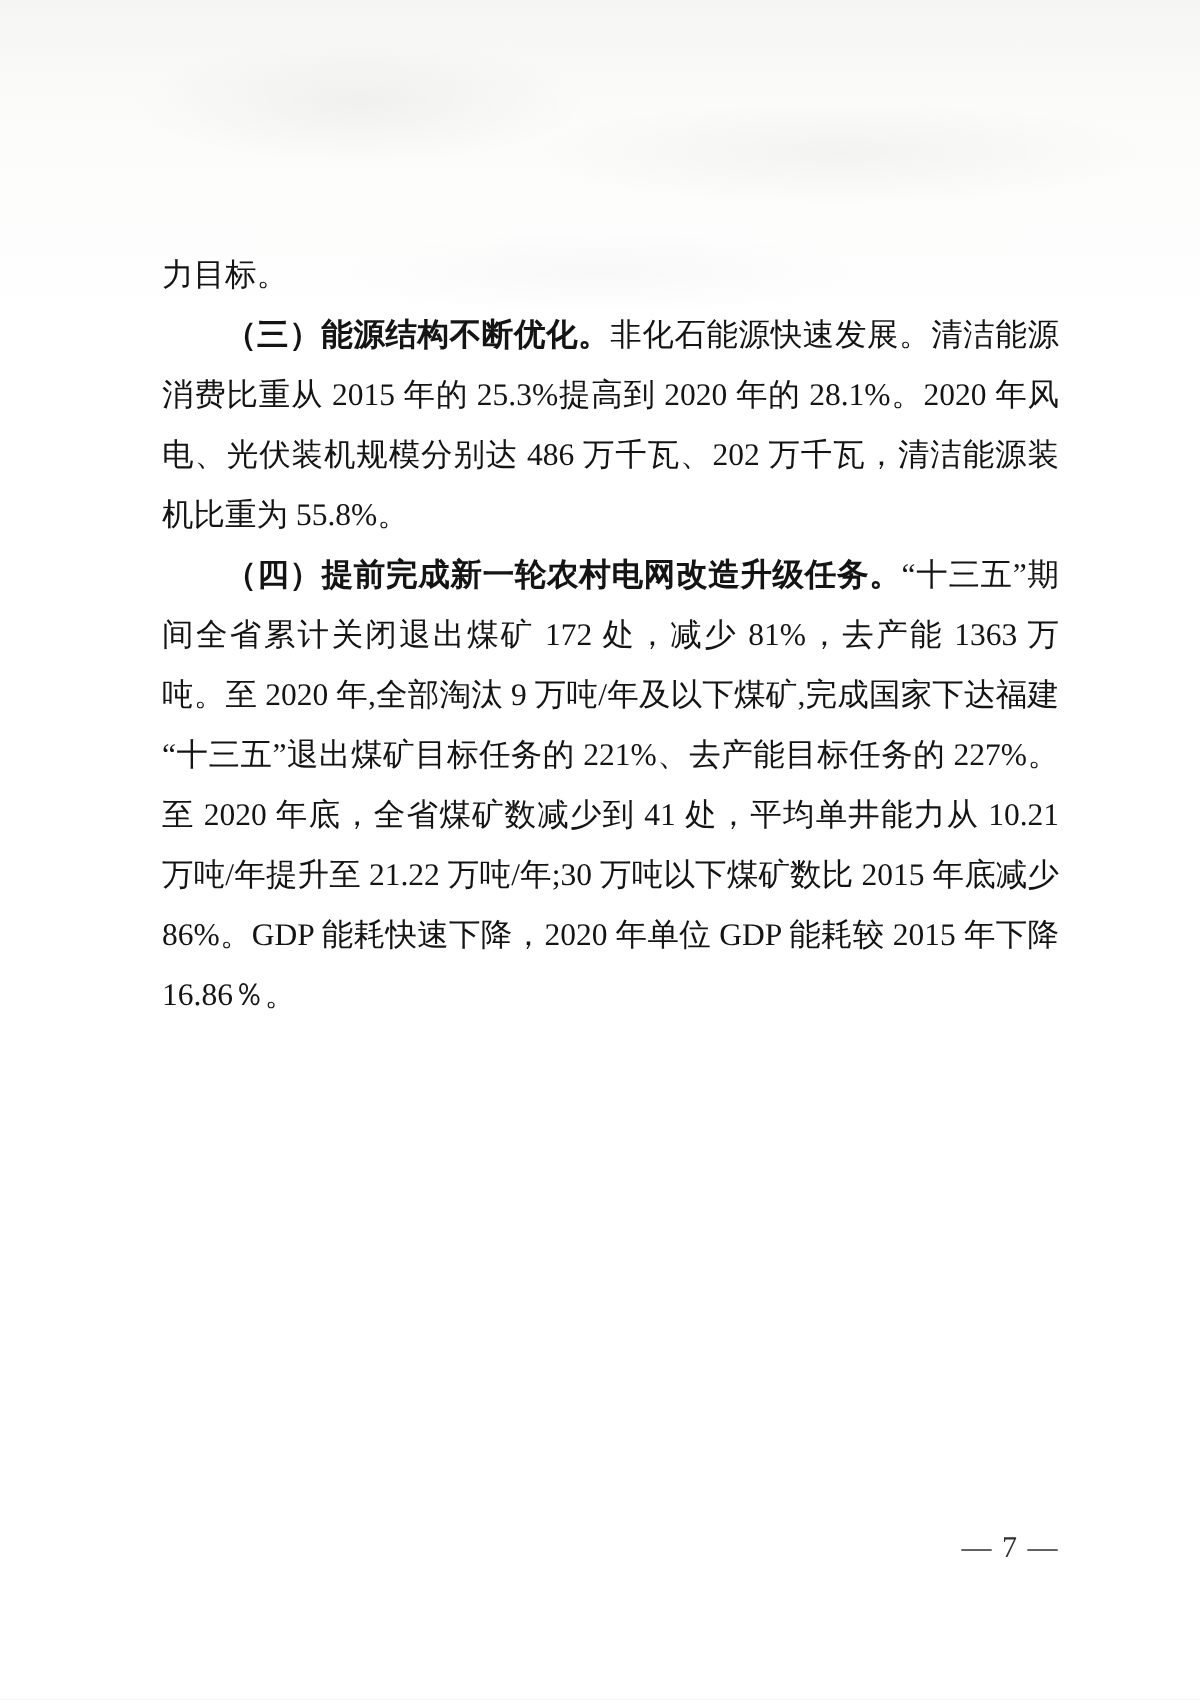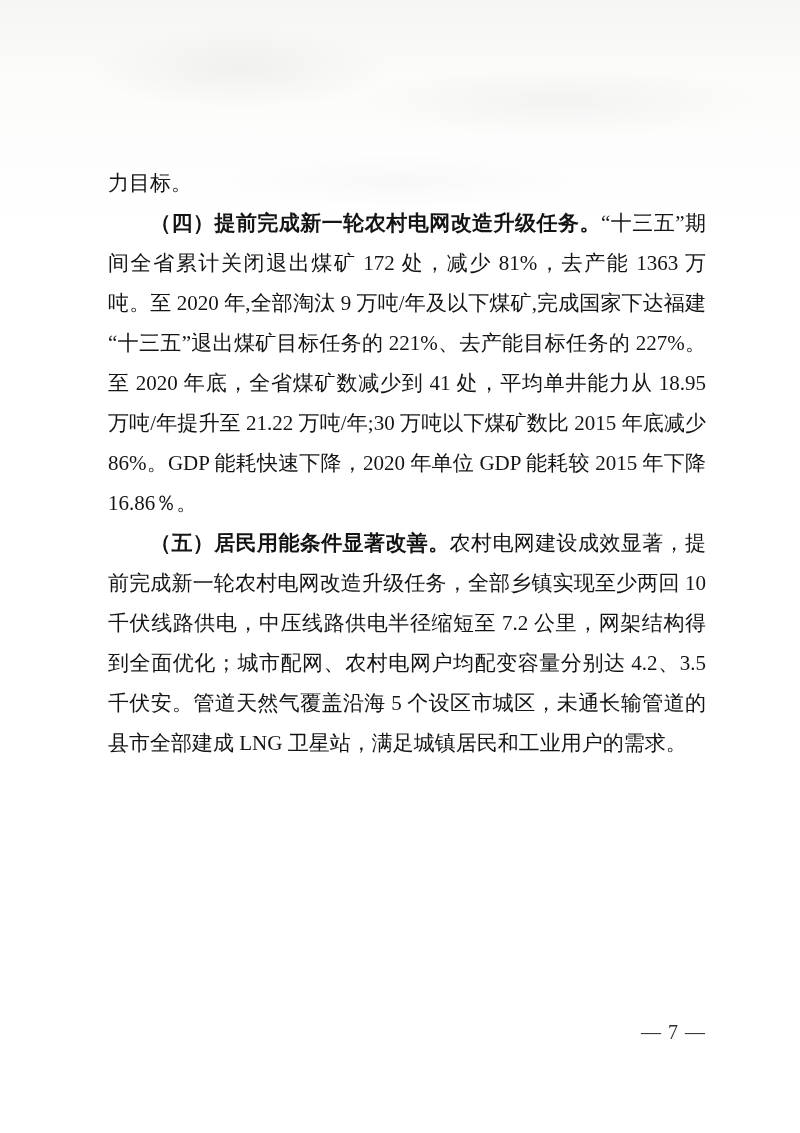--- a/index.html
+++ b/index.html
@@ -47,22 +47,22 @@
   }
 </style>
 </head>
 <body>
 
 <div class="page">
   <main class="body-text">
 
     <p class="para continuation"><span class="rest">力目标。</span></p>
 
+    <p class="para"><span class="lead">（三）能源结构不断优化。</span><span class="rest">非化石能源快速发展。清洁能源消费比重从 2015 年的 25.3%提高到 2020 年的 28.1%。2020 年风电、光伏装机规模分别达 486 万千瓦、202 万千瓦，清洁能源装机比重为 55.8%。</span></p>
 
-    <p class="para"><span class="lead">（四）提前完成新一轮农村电网改造升级任务。</span><span class="rest">“十三五”期间全省累计关闭退出煤矿 172 处，减少 81%，去产能 1363 万吨。至 2020 年,全部淘汰 9 万吨/年及以下煤矿,完成国家下达福建“十三五”退出煤矿目标任务的 221%、去产能目标任务的 227%。至 2020 年底，全省煤矿数减少到 41 处，平均单井能力从 18.95 万吨/年提升至 21.22 万吨/年;30 万吨以下煤矿数比 2015 年底减少 86%。GDP 能耗快速下降，2020 年单位 GDP 能耗较 2015 年下降 16.86％。</span></p>
+    <p class="para"><span class="lead">（四）提前完成新一轮农村电网改造升级任务。</span><span class="rest">“十三五”期间全省累计关闭退出煤矿 172 处，减少 81%，去产能 1363 万吨。至 2020 年,全部淘汰 9 万吨/年及以下煤矿,完成国家下达福建“十三五”退出煤矿目标任务的 221%、去产能目标任务的 227%。至 2020 年底，全省煤矿数减少到 41 处，平均单井能力从 10.21 万吨/年提升至 21.22 万吨/年;30 万吨以下煤矿数比 2015 年底减少 86%。GDP 能耗快速下降，2020 年单位 GDP 能耗较 2015 年下降 16.86％。</span></p>
 
-    <p class="para"><span class="lead">（五）居民用能条件显著改善。</span><span class="rest">农村电网建设成效显著，提前完成新一轮农村电网改造升级任务，全部乡镇实现至少两回 10 千伏线路供电，中压线路供电半径缩短至 7.2 公里，网架结构得到全面优化；城市配网、农村电网户均配变容量分别达 4.2、3.5 千伏安。管道天然气覆盖沿海 5 个设区市城区，未通长输管道的县市全部建成 LNG 卫星站，满足城镇居民和工业用户的需求。</span></p>
 
 
   </main>
 
   <div class="footer">— 7 —</div>
 </div>
 
 </body></html>

